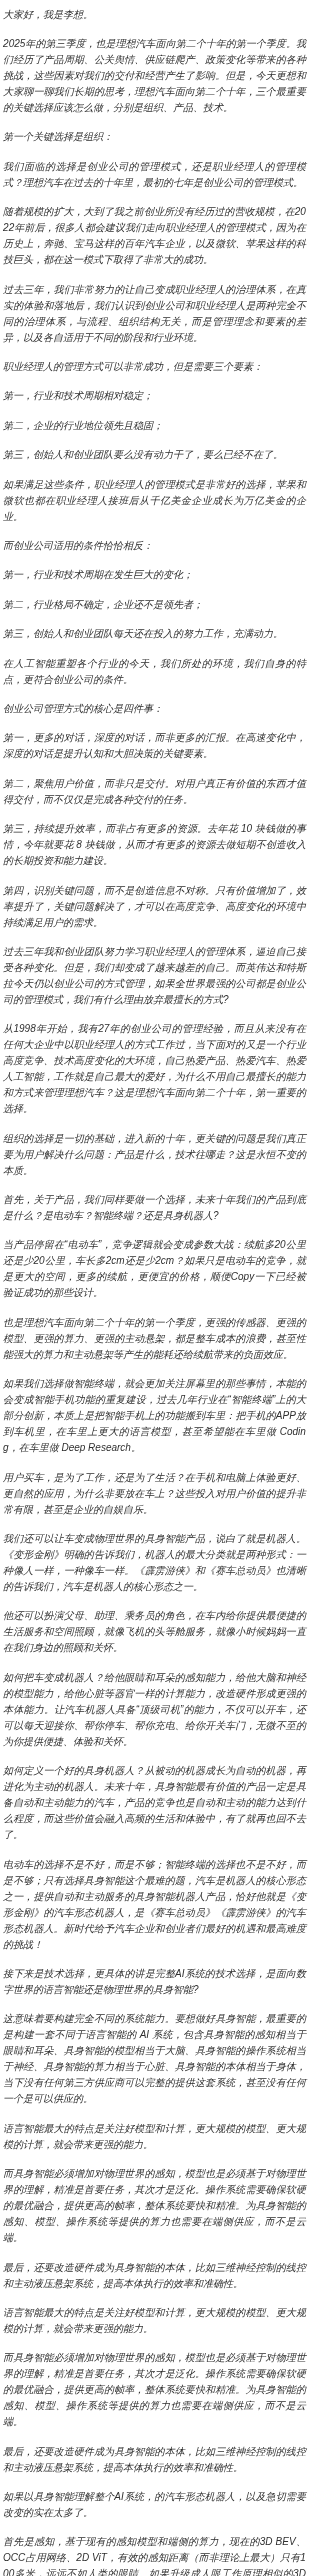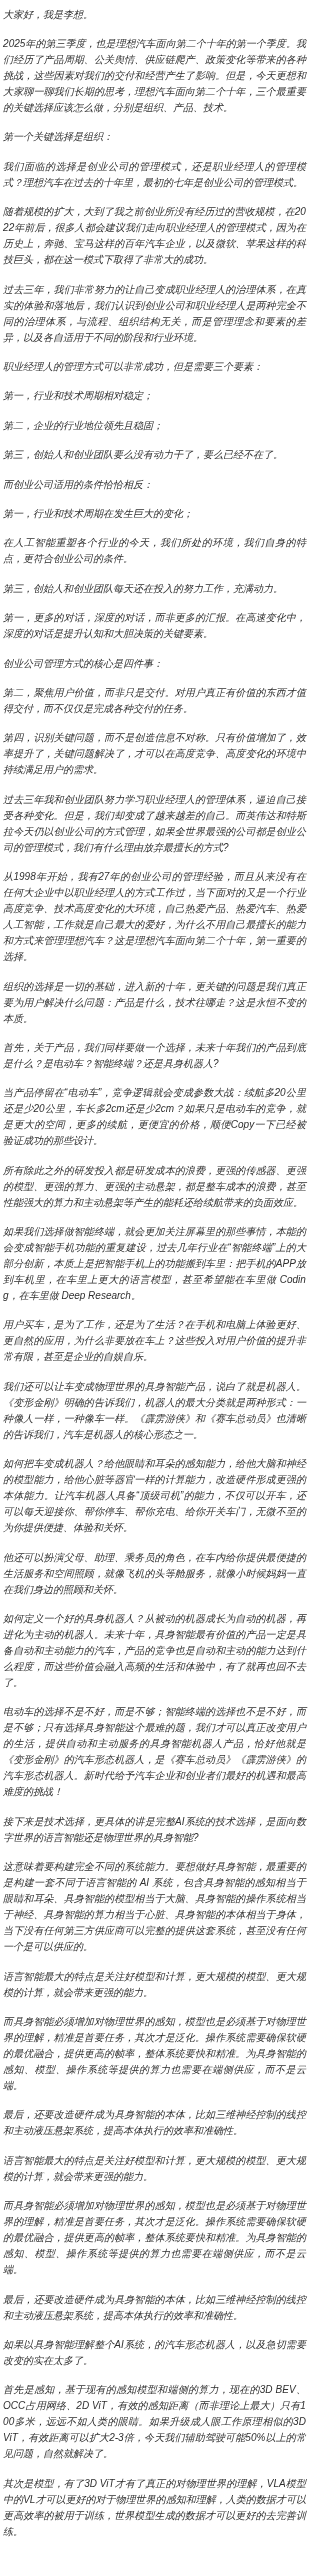--- a/index.html
+++ b/index.html
@@ -34,41 +34,44 @@
   <p class="para">大家好，我是李想。</p>
       <p class="para">2025年的第三季度，也是理想汽车面向第二个十年的第一个季度。我们经历了产品周期、公关舆情、供应链爬产、政策变化等带来的各种挑战，这些因素对我们的交付和经营产生了影响。但是，今天更想和大家聊一聊我们长期的思考，理想汽车面向第二个十年，三个最重要的关键选择应该怎么做，分别是组织、产品、技术。</p>
       <p class="para">第一个关键选择是组织：</p>
       <p class="para">我们面临的选择是创业公司的管理模式，还是职业经理人的管理模式？理想汽车在过去的十年里，最初的七年是创业公司的管理模式。</p>
       <p class="para">随着规模的扩大，大到了我之前创业所没有经历过的营收规模，在2022年前后，很多人都会建议我们走向职业经理人的管理模式，因为在历史上，奔驰、宝马这样的百年汽车企业，以及微软、苹果这样的科技巨头，都在这一模式下取得了非常大的成功。</p>
       <p class="para">过去三年，我们非常努力的让自己变成职业经理人的治理体系，在真实的体验和落地后，我们认识到创业公司和职业经理人是两种完全不同的治理体系，与流程、组织结构无关，而是管理理念和要素的差异，以及各自适用于不同的阶段和行业环境。</p>
       <p class="para">职业经理人的管理方式可以非常成功，但是需要三个要素：</p>
       <p class="para">第一，行业和技术周期相对稳定；</p>
       <p class="para">第二，企业的行业地位领先且稳固；</p>
       <p class="para">第三，创始人和创业团队要么没有动力干了，要么已经不在了。</p>
+      <p class="para">如果满足这些条件，职业经理人的管理模式是非常好的选择，苹果和微软也都在职业经理人接班后从千亿美金企业成长为万亿美金的企业。</p>
       <p class="para">而创业公司适用的条件恰恰相反：</p>
       <p class="para">第一，行业和技术周期在发生巨大的变化；</p>
+      <p class="para">第二，行业格局不确定，企业还不是领先者；</p>
+      <p class="para">第三，创始人和创业团队每天还在投入的努力工作，充满动力。</p>
       <p class="para">在人工智能重塑各个行业的今天，我们所处的环境，我们自身的特点，更符合创业公司的条件。</p>
-      <p class="para">第三，创始人和创业团队每天还在投入的努力工作，充满动力。</p>
+      <p class="para">创业公司管理方式的核心是四件事：</p>
       <p class="para">第一，更多的对话，深度的对话，而非更多的汇报。在高速变化中，深度的对话是提升认知和大胆决策的关键要素。</p>
-      <p class="para">创业公司管理方式的核心是四件事：</p>
       <p class="para">第二，聚焦用户价值，而非只是交付。对用户真正有价值的东西才值得交付，而不仅仅是完成各种交付的任务。</p>
+      <p class="para">第三，持续提升效率，而非占有更多的资源。去年花 10 块钱做的事情，今年就要花 8 块钱做，从而才有更多的资源去做短期不创造收入的长期投资和能力建设。</p>
       <p class="para">第四，识别关键问题，而不是创造信息不对称。只有价值增加了，效率提升了，关键问题解决了，才可以在高度竞争、高度变化的环境中持续满足用户的需求。</p>
       <p class="para">过去三年我和创业团队努力学习职业经理人的管理体系，逼迫自己接受各种变化。但是，我们却变成了越来越差的自己。而英伟达和特斯拉今天仍以创业公司的方式管理，如果全世界最强的公司都是创业公司的管理模式，我们有什么理由放弃最擅长的方式?</p>
       <p class="para">从1998年开始，我有27年的创业公司的管理经验，而且从来没有在任何大企业中以职业经理人的方式工作过，当下面对的又是一个行业高度竞争、技术高度变化的大环境，自己热爱产品、热爱汽车、热爱人工智能，工作就是自己最大的爱好，为什么不用自己最擅长的能力和方式来管理理想汽车？这是理想汽车面向第二个十年，第一重要的选择。</p>
       <p class="para">组织的选择是一切的基础，进入新的十年，更关键的问题是我们真正要为用户解决什么问题：产品是什么，技术往哪走？这是永恒不变的本质。</p>
       <p class="para">首先，关于产品，我们同样要做一个选择，未来十年我们的产品到底是什么？是电动车？智能终端？还是具身机器人?</p>
       <p class="para">当产品停留在“电动车”，竞争逻辑就会变成参数大战：续航多20公里还是少20公里，车长多2cm还是少2cm？如果只是电动车的竞争，就是更大的空间，更多的续航，更便宜的价格，顺便Copy一下已经被验证成功的那些设计。</p>
-      <p class="para">所有除此之外的研发投入都是研发成本的浪费，更强的传感器、更强的模型、更强的算力、更强的主动悬架，都是整车成本的浪费，甚至性能强大的算力和主动悬架等产生的能耗还给续航带来的负面效应。</p>
+      <p class="para">也是理想汽车面向第二个十年的第一个季度，更强的传感器、更强的模型、更强的算力、更强的主动悬架，都是整车成本的浪费，甚至性能强大的算力和主动悬架等产生的能耗还给续航带来的负面效应。</p>
       <p class="para">如果我们选择做智能终端，就会更加关注屏幕里的那些事情，本能的会变成智能手机功能的重复建设，过去几年行业在“智能终端”上的大部分创新，本质上是把智能手机上的功能搬到车里：把手机的APP放到车机里，在车里上更大的语言模型，甚至希望能在车里做 Coding，在车里做 Deep Research。</p>
       <p class="para">用户买车，是为了工作，还是为了生活？在手机和电脑上体验更好、更自然的应用，为什么非要放在车上？这些投入对用户价值的提升非常有限，甚至是企业的自娱自乐。</p>
       <p class="para">我们还可以让车变成物理世界的具身智能产品，说白了就是机器人。《变形金刚》明确的告诉我们，机器人的最大分类就是两种形式：一种像人一样，一种像车一样。《霹雳游侠》和《赛车总动员》也清晰的告诉我们，汽车是机器人的核心形态之一。</p>
+      <p class="para">他还可以扮演父母、助理、乘务员的角色，在车内给你提供最便捷的生活服务和空间照顾，就像飞机的头等舱服务，就像小时候妈妈一直在我们身边的照顾和关怀。</p>
       <p class="para">如何把车变成机器人？给他眼睛和耳朵的感知能力，给他大脑和神经的模型能力，给他心脏等器官一样的计算能力，改造硬件形成更强的本体能力。让汽车机器人具备“顶级司机”的能力，不仅可以开车，还可以每天迎接你、帮你停车、帮你充电、给你开关车门，无微不至的为你提供便捷、体验和关怀。</p>
-      <p class="para">他还可以扮演父母、助理、乘务员的角色，在车内给你提供最便捷的生活服务和空间照顾，就像飞机的头等舱服务，就像小时候妈妈一直在我们身边的照顾和关怀。</p>
       <p class="para">如何定义一个好的具身机器人？从被动的机器成长为自动的机器，再进化为主动的机器人。未来十年，具身智能最有价值的产品一定是具备自动和主动能力的汽车，产品的竞争也是自动和主动的能力达到什么程度，而这些价值会融入高频的生活和体验中，有了就再也回不去了。</p>
-      <p class="para">电动车的选择不是不好，而是不够；智能终端的选择也不是不好，而是不够；只有选择具身智能这个最难的题，我们才可以真正改变用户的生活，提供自动和主动服务的具身智能机器人产品，恰好他就是《变形金刚》的汽车形态机器人，是《赛车总动员》《霹雳游侠》的汽车形态机器人。新时代给予汽车企业和创业者们最好的机遇和最高难度的挑战！</p>
+      <p class="para">电动车的选择不是不好，而是不够；智能终端的选择也不是不好，而是不够；只有选择具身智能这个最难的题，汽车是机器人的核心形态之一，提供自动和主动服务的具身智能机器人产品，恰好他就是《变形金刚》的汽车形态机器人，是《赛车总动员》《霹雳游侠》的汽车形态机器人。新时代给予汽车企业和创业者们最好的机遇和最高难度的挑战！</p>
       <p class="para">接下来是技术选择，更具体的讲是完整AI系统的技术选择，是面向数字世界的语言智能还是物理世界的具身智能?</p>
       <p class="para">这意味着要构建完全不同的系统能力。要想做好具身智能，最重要的是构建一套不同于语言智能的 AI 系统，包含具身智能的感知相当于眼睛和耳朵、具身智能的模型相当于大脑、具身智能的操作系统相当于神经、具身智能的算力相当于心脏、具身智能的本体相当于身体，当下没有任何第三方供应商可以完整的提供这套系统，甚至没有任何一个是可以供应的。</p>
       <p class="para">语言智能最大的特点是关注好模型和计算，更大规模的模型、更大规模的计算，就会带来更强的能力。</p>
       <p class="para">而具身智能必须增加对物理世界的感知，模型也是必须基于对物理世界的理解，精准是首要任务，其次才是泛化。操作系统需要确保软硬的最优融合，提供更高的帧率，整体系统要快和精准。为具身智能的感知、模型、操作系统等提供的算力也需要在端侧供应，而不是云端。</p>
       <p class="para">最后，还要改造硬件成为具身智能的本体，比如三维神经控制的线控和主动液压悬架系统，提高本体执行的效率和准确性。</p>
       <p class="para">语言智能最大的特点是关注好模型和计算，更大规模的模型、更大规模的计算，就会带来更强的能力。</p>
       <p class="para">而具身智能必须增加对物理世界的感知，模型也是必须基于对物理世界的理解，精准是首要任务，其次才是泛化。操作系统需要确保软硬的最优融合，提供更高的帧率，整体系统要快和精准。为具身智能的感知、模型、操作系统等提供的算力也需要在端侧供应，而不是云端。</p>
       <p class="para">最后，还要改造硬件成为具身智能的本体，比如三维神经控制的线控和主动液压悬架系统，提高本体执行的效率和准确性。</p>
       <p class="para">如果以具身智能理解整个AI系统，的汽车形态机器人，以及急切需要改变的实在太多了。</p>
       <p class="para">首先是感知，基于现有的感知模型和端侧的算力，现在的3D BEV、OCC占用网络、2D ViT，有效的感知距离（而非理论上最大）只有100多米，远远不如人类的眼睛。如果升级成人眼工作原理相似的3D ViT，有效距离可以扩大2-3倍，今天我们辅助驾驶可能50%以上的常见问题，自然就解决了。</p>

